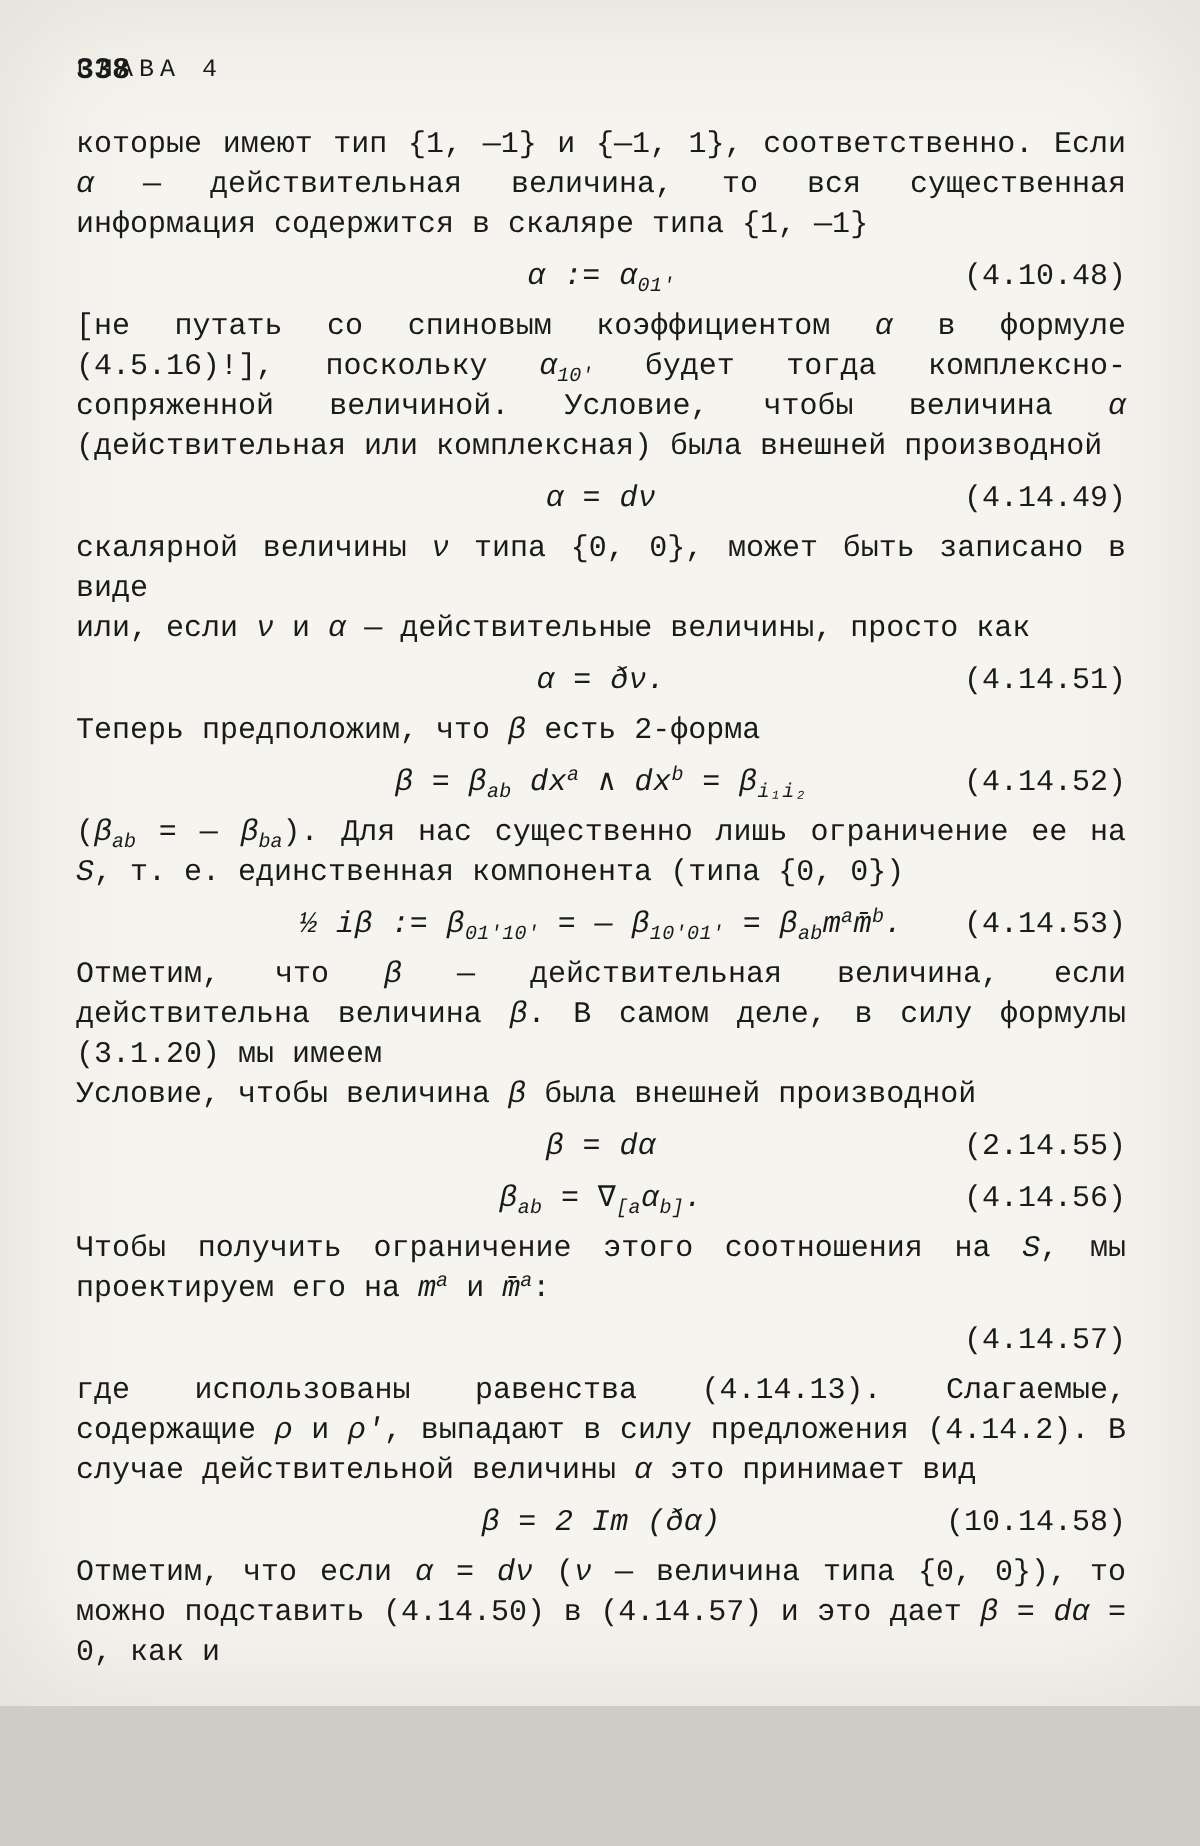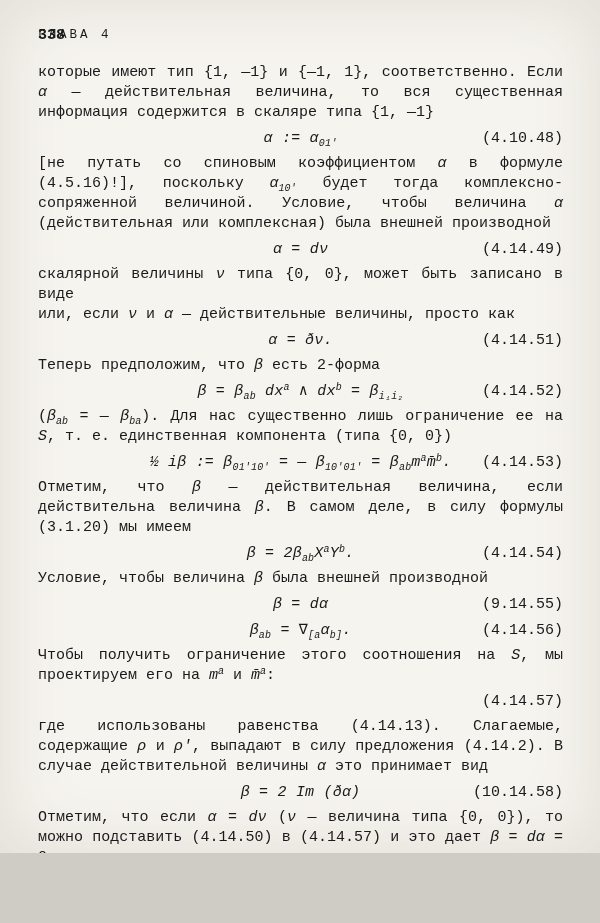--- a/index.html
+++ b/index.html
@@ -97,30 +97,26 @@
 
     <p>(<i>β<sub>ab</sub></i> = — <i>β<sub>ba</sub></i>). Для нас существенно лишь ограничение ее на <i>S</i>, т. е. единственная компонента (типа {0, 0})</p>
 
     <div class="eqrow">
       <span class="formula">½ iβ := β<sub>01′10′</sub> = — β<sub>10′01′</sub> = β<sub>ab</sub>m<sup>a</sup>m̄<sup>b</sup>.</span>
       <span class="eqnum">(4.14.53)</span>
     </div>
 
     <p>Отметим, что <i>β</i> — действительная величина, если действительна величина <i>β</i>. В самом деле, в силу формулы (3.1.20) мы имеем</p>
 
-    <div class="eqrow">
-      <span class="formula">β = 2β<sub>ab</sub>X<sup>a</sup>Y<sup>b</sup>.</span>
-      <span class="eqnum">(4.14.54)</span>
-    </div>
 
     <p>Условие, чтобы величина <i>β</i> была внешней производной</p>
 
     <div class="eqrow">
       <span class="formula">β = dα</span>
-      <span class="eqnum">(9.14.55)</span>
+      <span class="eqnum">(2.14.55)</span>
     </div>
 
 
     <div class="eqrow">
       <span class="formula">β<sub>ab</sub> = ∇<sub>[a</sub>α<sub>b]</sub>.</span>
       <span class="eqnum">(4.14.56)</span>
     </div>
 
     <p>Чтобы получить ограничение этого соотношения на <i>S</i>, мы проектируем его на <i>m<sup>a</sup></i> и <i>m̄<sup>a</sup></i>:</p>
 

